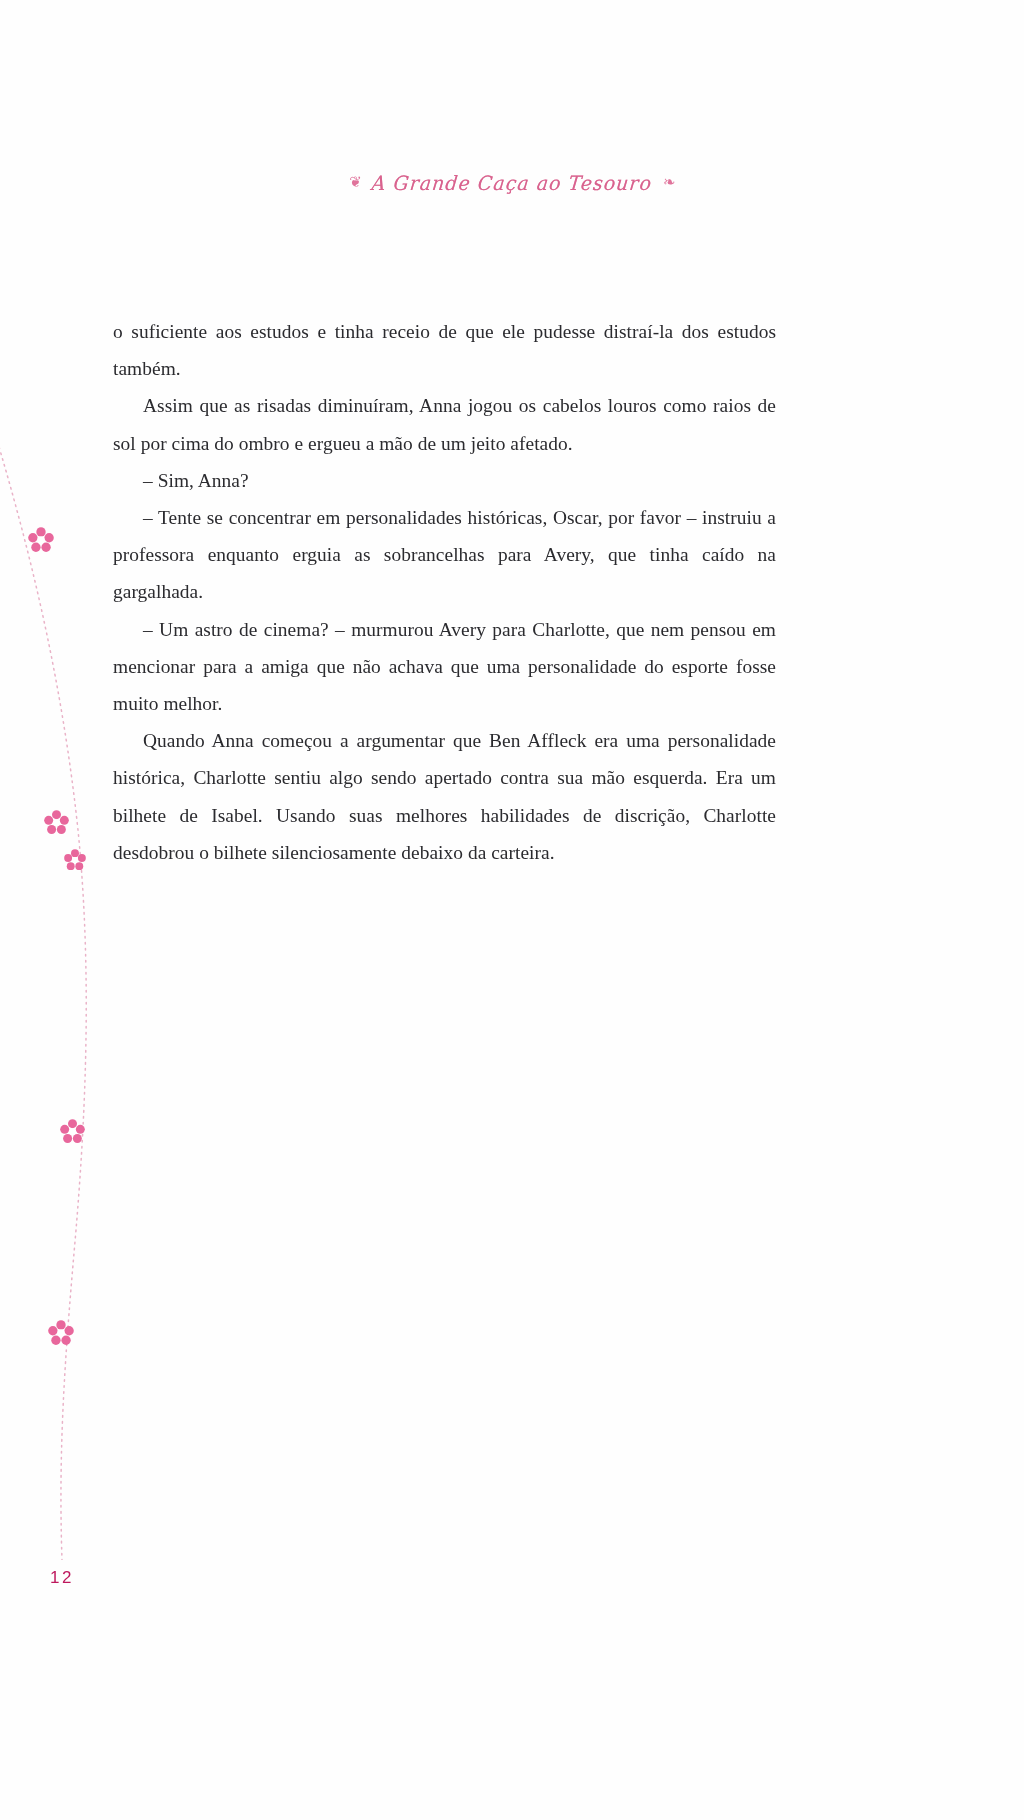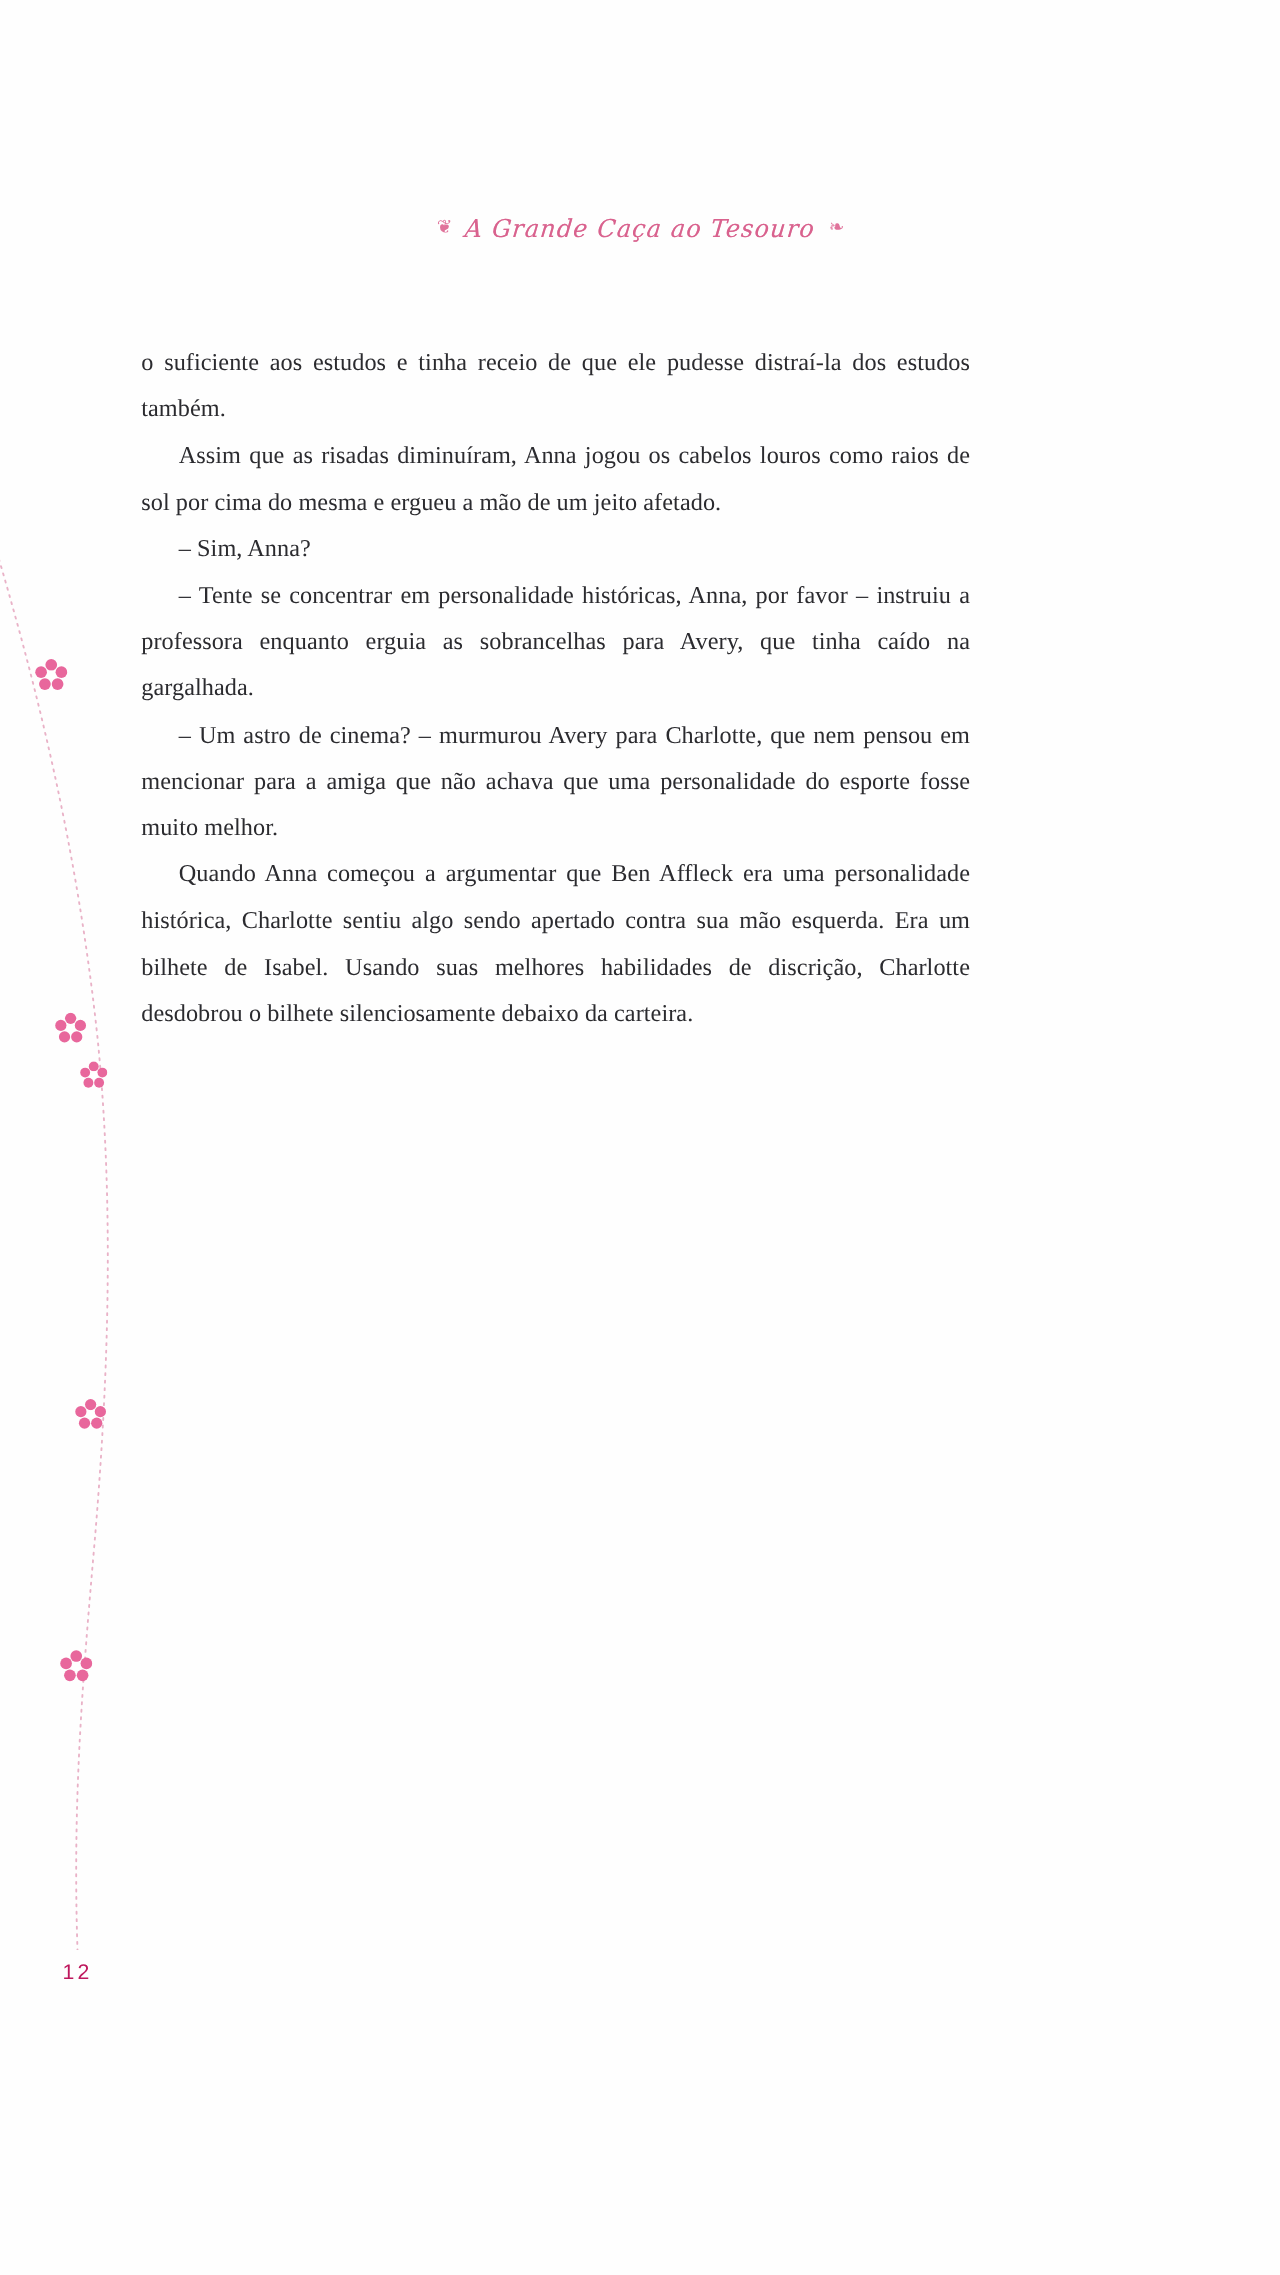--- a/index.html
+++ b/index.html
@@ -66,21 +66,21 @@
     margin: 0;
     text-align: justify;
     text-justify: inter-word;
     font-size: 19.4px;
     line-height: 37.2px;
     color: #2b2b2f;
     letter-spacing: 0.05px;
     -webkit-font-smoothing: antialiased;
   }
   #body-column p.indent { text-indent: 30px; }
-  #body-column p.noindent { text-indent: 0; }
+  #body-column p.noindent { text-indent: 0; margin-top: 41px; }
   #body-column p::after {
     content: "";
     display: inline-block;
     width: 100%;
   }
   #body-column p.ragged::after { content: none; display: none; }
 
   
   #margin-vine {
     position: absolute;
@@ -187,22 +187,22 @@
         <circle cx="27.8" cy="31.2" r="7.2"></circle>
         <circle cx="12.2" cy="31.2" r="7.2"></circle>
         <circle cx="7.5" cy="16.5" r="7.2"></circle>
       </g>
       <circle cx="20" cy="20" r="5.4" fill="#ffffff"></circle>
     </svg>
   </div>
 
   <div id="body-column">
     <p class="noindent ragged">o suficiente aos estudos e tinha receio de que ele pudesse distraí-la dos estudos também.</p>
-    <p class="indent ragged">Assim que as risadas diminuíram, Anna jogou os cabelos louros como raios de sol por cima do mesma e ergueu a mão de um jeito afetado.</p>
+    <p class="indent ragged">Assim que as risadas diminuíram, Anna jogou os cabelos louros como raios de sol por cima do ombro e ergueu a mão de um jeito afetado.</p>
     <p class="indent ragged">– Sim, Anna?</p>
-    <p class="indent ragged">– Tente se concentrar em personalidade históricas, Anna, por favor – instruiu a professora enquanto erguia as sobrancelhas para Avery, que tinha caído na gargalhada.</p>
+    <p class="indent ragged">– Tente se concentrar em personalidades históricas, Oscar, por favor – instruiu a professora enquanto erguia as sobrancelhas para Avery, que tinha caído na gargalhada.</p>
     <p class="indent ragged">– Um astro de cinema? – murmurou Avery para Charlotte, que nem pensou em mencionar para a amiga que não achava que uma personalidade do esporte fosse muito melhor.</p>
     <p class="indent ragged">Quando Anna começou a argumentar que Ben Affleck era uma personalidade histórica, Charlotte sentiu algo sendo apertado contra sua mão esquerda. Era um bilhete de Isabel. Usando suas melhores habilidades de discrição, Charlotte desdobrou o bilhete silenciosamente debaixo da carteira.</p>
   </div>
 
   <div id="page-number">12</div>
 
 </div>
 
 </body></html>

